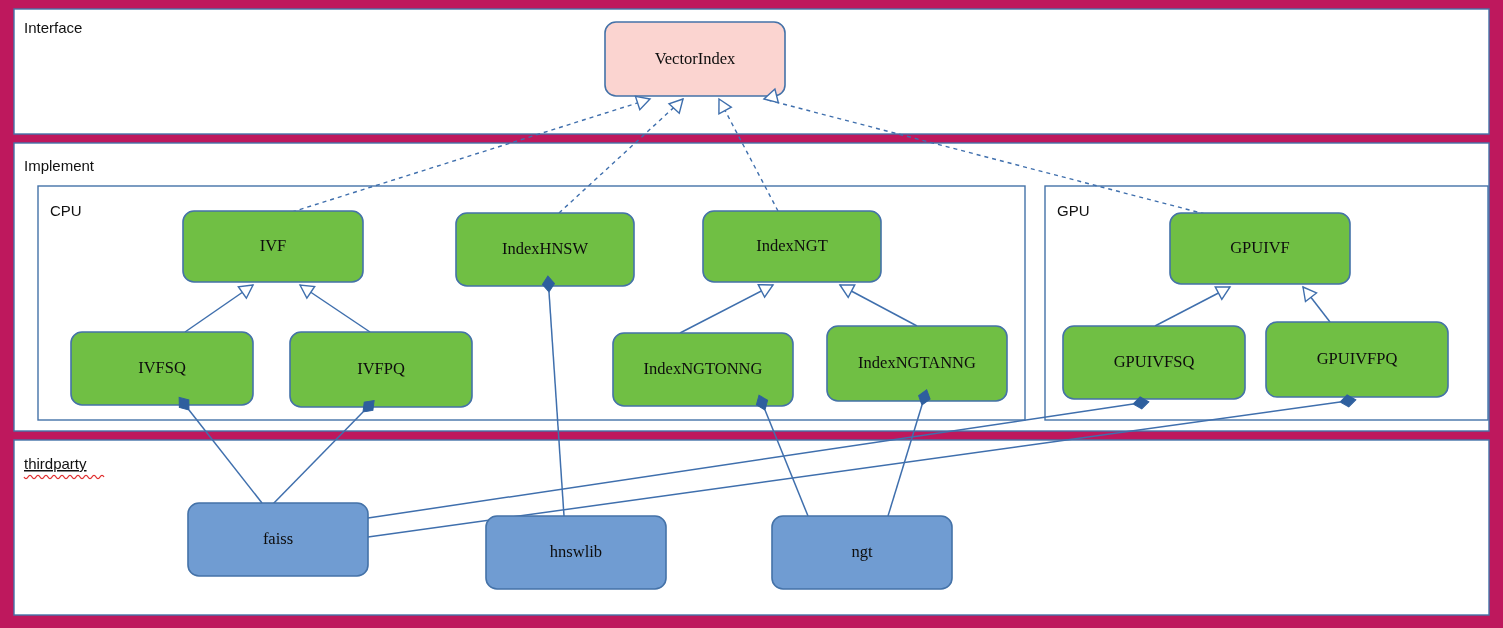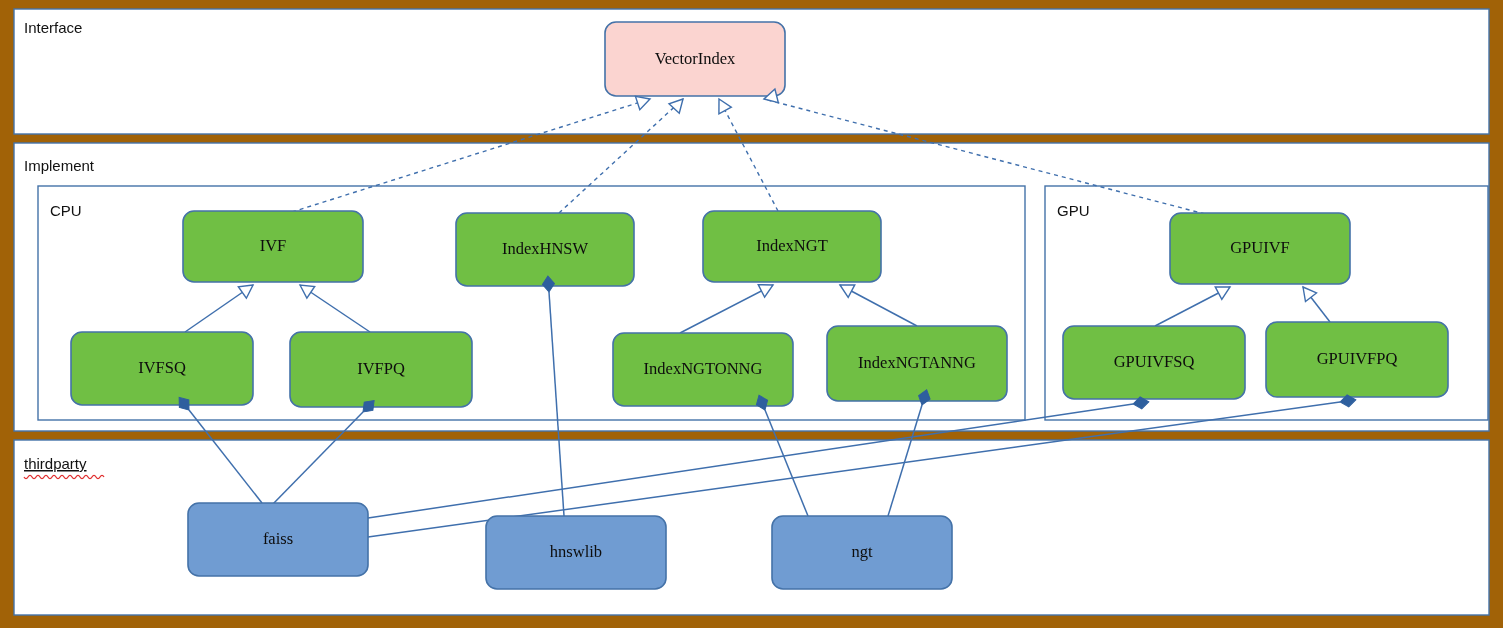--- a/index.html
+++ b/index.html
@@ -13,21 +13,21 @@
   .node-label{font-family:"Liberation Serif",serif;font-size:16.5px;fill:#0d0d0d;text-anchor:middle;dominant-baseline:middle;}
   .edge-solid{stroke:#3F6FAD;stroke-width:1.5;fill:none;}
   .edge-dashed{stroke:#3F6FAD;stroke-width:1.4;fill:none;stroke-dasharray:4 4;}
   .tri-hollow{fill:#ffffff;stroke:#3F6FAD;stroke-width:1.4;}
   .diamond-filled{fill:#2E5F9E;stroke:#2E5F9E;stroke-width:1;}
   .squiggle{stroke:#E03030;stroke-width:1.3;fill:none;}
 </style>
 </head>
 <body>
 
-<div id="stage" style="width: 1503px; height: 628px; background: #a16207;">
+<div id="stage" style="width: 1503px; height: 628px; background: #be185d;">
   <svg class="diagram" viewBox="0 0 1503 628">
     <g id="containers-layer">
         <g>
           <rect class="container-rect" x="14" y="9" width="1475" height="125" stroke="#4472A8"></rect>
           <text class="container-label" x="24" y="33">Interface</text>
         </g>
         <g>
           <rect class="container-rect" x="14" y="143" width="1475" height="288" stroke="#4472A8"></rect>
           <text class="container-label" x="24" y="171">Implement</text>
         </g>

